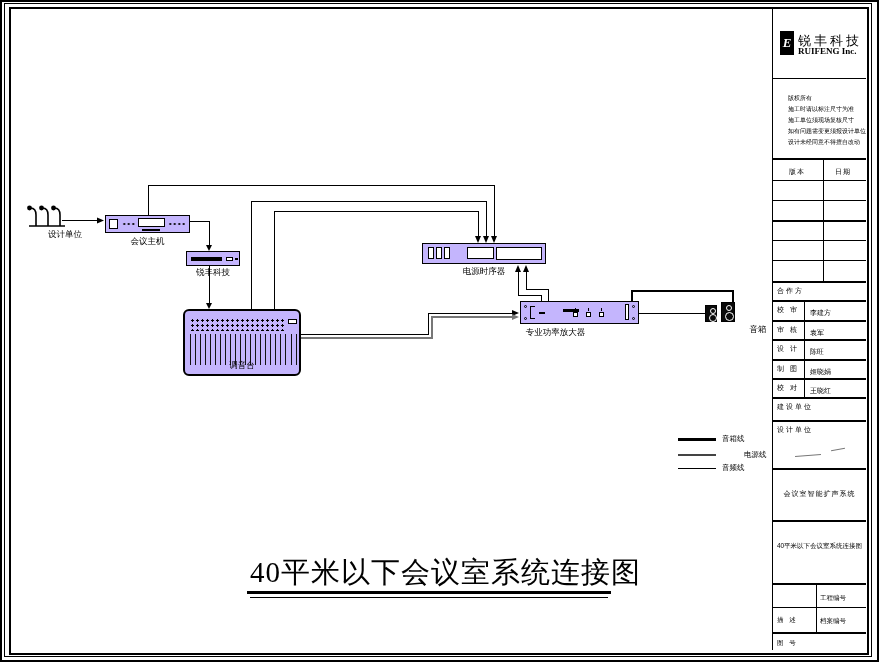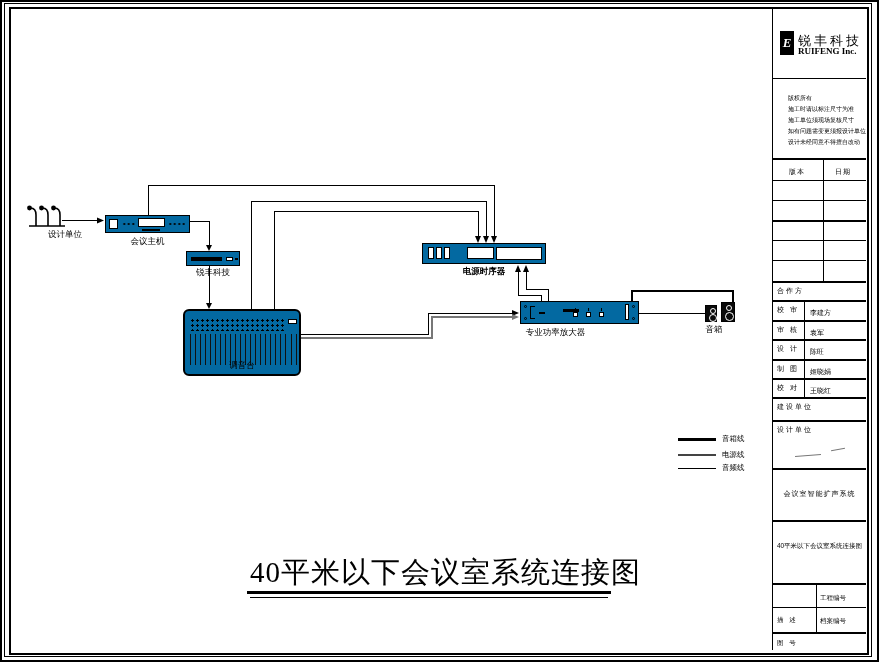--- a/index.html
+++ b/index.html
@@ -17,21 +17,21 @@
   .vdiv{position:absolute;border-left:1px solid #000;width:0;}
   .cell-text{position:absolute;font-size:7px;}
   
   .logo-sq{position:absolute;left:7px;top:22px;width:14px;height:24px;background:#000;color:#fff;
            font-family:"Liberation Serif",serif;font-style:italic;font-weight:bold;font-size:13px;
            display:flex;align-items:center;justify-content:center;}
   .logo-cn{position:absolute;left:25px;top:23px;font-size:13px;letter-spacing:3px;font-family:Liberation Sans, sans-serif;white-space:nowrap;}
   .logo-en{position:absolute;left:25px;top:37px;font-size:9px;font-weight:bold;font-family:"Liberation Serif",serif;white-space:nowrap;}
   .notes{position:absolute;left:15px;top:84px;font-size:6px;line-height:11px;white-space:nowrap;}
   
-  .dev{position:absolute;border:1.5px solid #000;background:#0369a1;box-sizing:border-box;}
+  .dev{position:absolute;border:1.5px solid #000;background:#c4b5fd;box-sizing:border-box;}
   .dev-label{position:absolute;font-size:8.5px;text-align:center;white-space:nowrap;}
   .dots{background-image:radial-gradient(circle,#000 1px,transparent 1.3px);background-size:5px 5px;}
   .dots-sm{background-image:radial-gradient(circle,#000 .9px,transparent 1.2px);background-size:4.5px 4.5px;}
   .vlines{background-image:repeating-linear-gradient(90deg,#000 0 1px,transparent 1px 2.6px);}
   .faders{background-image:repeating-linear-gradient(90deg,#111 0 1.3px,transparent 1.3px 5px);}
   .sq{position:absolute;border:1px solid #000;box-sizing:border-box;background:#fff;}
   .bar{position:absolute;background:#000;}
   .screw{position:absolute;width:3px;height:3px;border:1px solid #000;border-radius:50%;box-sizing:border-box;}
   .spk{position:absolute;background:#0a0a0a;border:1px solid #000;box-sizing:border-box;}
   .spk i{position:absolute;border:1px solid #fff;border-radius:50%;display:block;}
@@ -129,21 +129,21 @@
     <div class="dev-label" style="left:0;bottom:2px;width:100%;">调音台</div>
   </div>
 
   <div class="dev" style="left:422px;top:243px;width:124px;height:21px;">
     <div class="sq" style="left:5px;top:3px;width:6px;height:12px;"></div>
     <div class="sq" style="left:13px;top:3px;width:6px;height:12px;"></div>
     <div class="sq" style="left:21px;top:3px;width:6px;height:12px;"></div>
     <div class="sq" style="left:44px;top:3px;width:27px;height:12px;border-width:1.5px;"></div>
     <div class="sq dots-sm" style="left:73px;top:3px;width:46px;height:13px;"></div>
   </div>
-  <div class="dev-label" style="left:422px;top:266px;width:124px;font-weight:bold;">电源时序器</div>
+  <div class="dev-label" style="left:422px;top:266px;width:124px;">电源时序器</div>
 
   <div class="dev" style="left:520px;top:301px;width:119px;height:23px;">
     <div class="screw" style="left:3px;top:3px;"></div>
     <div class="screw" style="left:111px;top:3px;"></div>
     <div class="screw" style="left:3px;top:15px;"></div>
     <div class="screw" style="left:111px;top:15px;"></div>
     <div class="abs" style="left:9px;top:4px;width:5px;height:13px;border:1.5px solid #000;border-right:none;box-sizing:border-box;"></div>
     <div class="bar" style="left:18px;top:10px;width:6px;height:2px;"></div>
     <div class="bar" style="left:42px;top:7px;width:16px;height:3px;"></div>
     <div class="sq" style="left:52px;top:10px;width:5px;height:5px;"></div>
@@ -157,27 +157,27 @@
   <div class="dev-label" style="left:496px;top:327px;width:119px;">专业功率放大器</div>
 
   <div class="spk" style="left:705px;top:305px;width:12px;height:17px;">
     <i style="left:3.5px;top:2px;width:4px;height:4px;"></i>
     <i style="left:2.5px;top:8px;width:6px;height:6px;"></i>
   </div>
   <div class="spk" style="left:721px;top:302px;width:14px;height:20px;">
     <i style="left:4px;top:2px;width:4px;height:4px;"></i>
     <i style="left:3px;top:9px;width:7px;height:7px;"></i>
   </div>
-  <div class="dev-label" style="left:694px;top:324px;width:40px;">音箱</div>
+  <div class="dev-label" style="left:738px;top:324px;width:40px;">音箱</div>
 
   <div>
     <div class="leg-line" style="left:678px;top:438px;width:38px;height:3px;"></div>
     <div class="leg-label" style="left:722px;top:434px;">音箱线</div>
     <div class="leg-line" style="left:678px;top:454px;width:38px;height:2px;background:#444;"></div>
-    <div class="leg-label" style="left:722px;top:450px;">电源线</div>
+    <div class="leg-label" style="left:744px;top:450px;">电源线</div>
     <div class="leg-line" style="left:678px;top:468px;width:38px;height:1px;"></div>
     <div class="leg-label" style="left:722px;top:463px;">音频线</div>
   </div>
 
   <div id="main-title">40平米以下会议室系统连接图</div>
   <div class="title-ul1"></div>
   <div class="title-ul2"></div>
 
   <div id="tb">
 

